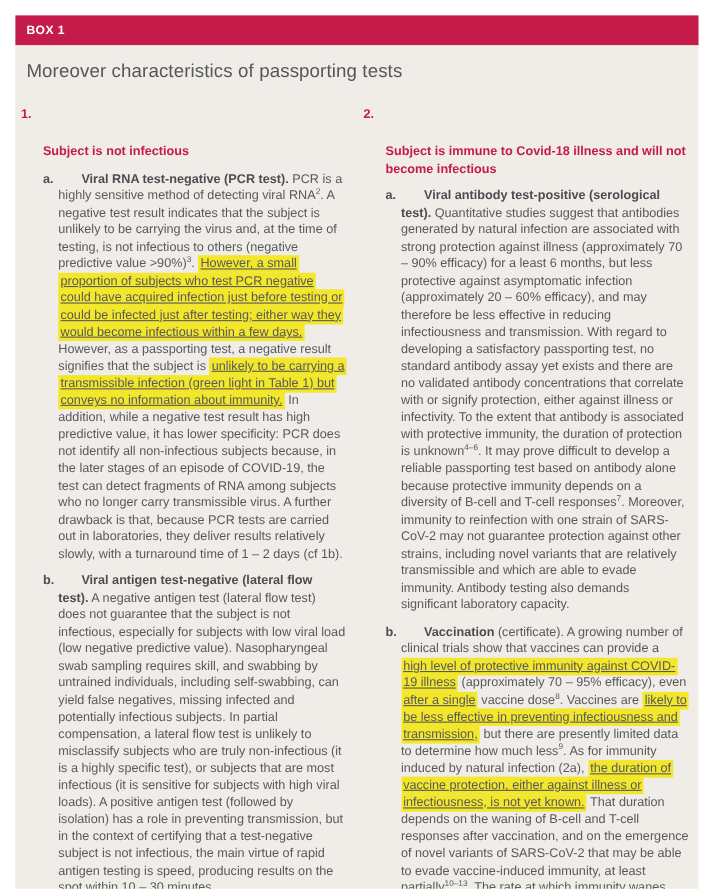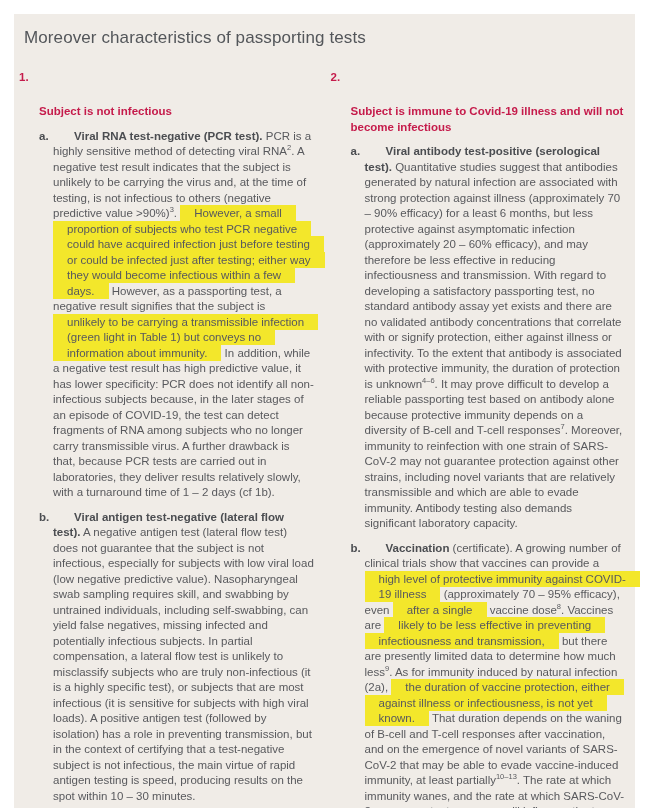--- a/index.html
+++ b/index.html
@@ -69,36 +69,40 @@
     flex: 1;
     font-size: 11.5px;
     line-height: 15.5px;
     color: var(--text, #58595d);
     text-align: left;
   }
   .item-text strong { color: var(--bold_text, #4b4d51); margin-left: 21px; }
   .item-text mark {
     background: var(--highlight, #f3e72b);
     color: inherit;
-    padding: 2px 14px;
+    padding: 2px 2px;
     -webkit-box-decoration-break: clone;
     box-decoration-break: clone;
+    text-decoration: underline;
   }
   .item-text sup {
     font-size: 7.5px;
     line-height: 0;
     vertical-align: super;
   }
 </style>
 </head>
 <body>
 
 <div class="page">
   <div class="box">
 
+    <div class="box-header">
+      <span class="box-label">BOX 1</span>
+    </div>
 
     <h1 class="box-title">Moreover characteristics of passporting tests</h1>
 
     <div class="columns">
 
       <div class="column">
         <div class="col-heading">
           <span class="num">1.</span>
           <span class="heading-text">Subject is not infectious</span>
         </div>
@@ -108,21 +112,21 @@
         </div>
         <div class="item">
           <span class="letter">b.</span>
           <div class="item-text"><strong>Viral antigen test-negative (lateral flow test).</strong><span> A negative antigen test (lateral flow test) does not guarantee that the subject is not infectious, especially for subjects with low viral load (low negative predictive value). Nasopharyngeal swab sampling requires skill, and swabbing by untrained individuals, including self-swabbing, can yield false negatives, missing infected and potentially infectious subjects. In partial compensation, a lateral flow test is unlikely to misclassify subjects who are truly non-infectious (it is a highly specific test), or subjects that are most infectious (it is sensitive for subjects with high viral loads). A positive antigen test (followed by isolation) has a role in preventing transmission, but in the context of certifying that a test-negative subject is not infectious, the main virtue of rapid antigen testing is speed, producing results on the spot within 10 – 30 minutes.</span></div>
         </div>
       </div>
 
       <div class="column">
         <div class="col-heading">
           <span class="num">2.</span>
-          <span class="heading-text">Subject is immune to Covid-19 illness and will not become infectious</span>
+          <span class="heading-text">Subject is immune to Covid-18 illness and will not become infectious</span>
         </div>
         <div class="item">
           <span class="letter">a.</span>
           <div class="item-text"><strong>Viral antibody test-positive (serological test).</strong><span> Quantitative studies suggest that antibodies generated by natural infection are associated with strong protection against illness (approximately 70 – 90% efficacy) for a least 6 months, but less protective against asymptomatic infection (approximately 20 – 60% efficacy), and may therefore be less effective in reducing infectiousness and transmission. With regard to developing a satisfactory passporting test, no standard antibody assay yet exists and there are no validated antibody concentrations that correlate with or signify protection, either against illness or infectivity. To the extent that antibody is associated with protective immunity, the duration of protection is unknown</span><sup>4–6</sup><span>. It may prove difficult to develop a reliable passporting test based on antibody alone because protective immunity depends on a diversity of B-cell and T-cell responses</span><sup>7</sup><span>. Moreover, immunity to reinfection with one strain of SARS-CoV-2 may not guarantee protection against other strains, including novel variants that are relatively transmissible and which are able to evade immunity. Antibody testing also demands significant laboratory capacity.</span></div>
         </div>
         <div class="item">
           <span class="letter">b.</span>
           <div class="item-text"><strong>Vaccination</strong><span> (certificate). A growing number of clinical trials show that vaccines can provide a </span><mark>high level of protective immunity against COVID-19 illness</mark><span> (approximately 70 – 95% efficacy), even </span><mark>after a single</mark><span> vaccine dose</span><sup>8</sup><span>. Vaccines are </span><mark>likely to be less effective in preventing infectiousness and transmission,</mark><span> but there are presently limited data to determine how much less</span><sup>9</sup><span>. As for immunity induced by natural infection (2a), </span><mark>the duration of vaccine protection, either against illness or infectiousness, is not yet known.</mark><span> That duration depends on the waning of B-cell and T-cell responses after vaccination, and on the emergence of novel variants of SARS-CoV-2 that may be able to evade vaccine-induced immunity, at least partially</span><sup>10–13</sup><span>. The rate at which immunity wanes, and the rate at which SARS-CoV-2 escape mutants emerge, will influence the types of vaccine that can be used and certified in any locality, and the how often vaccination certificates would need to be renewed. An additional question is whether passports could be taken away, potentially at short notice and if so how.</span></div>
         </div>
       </div>

